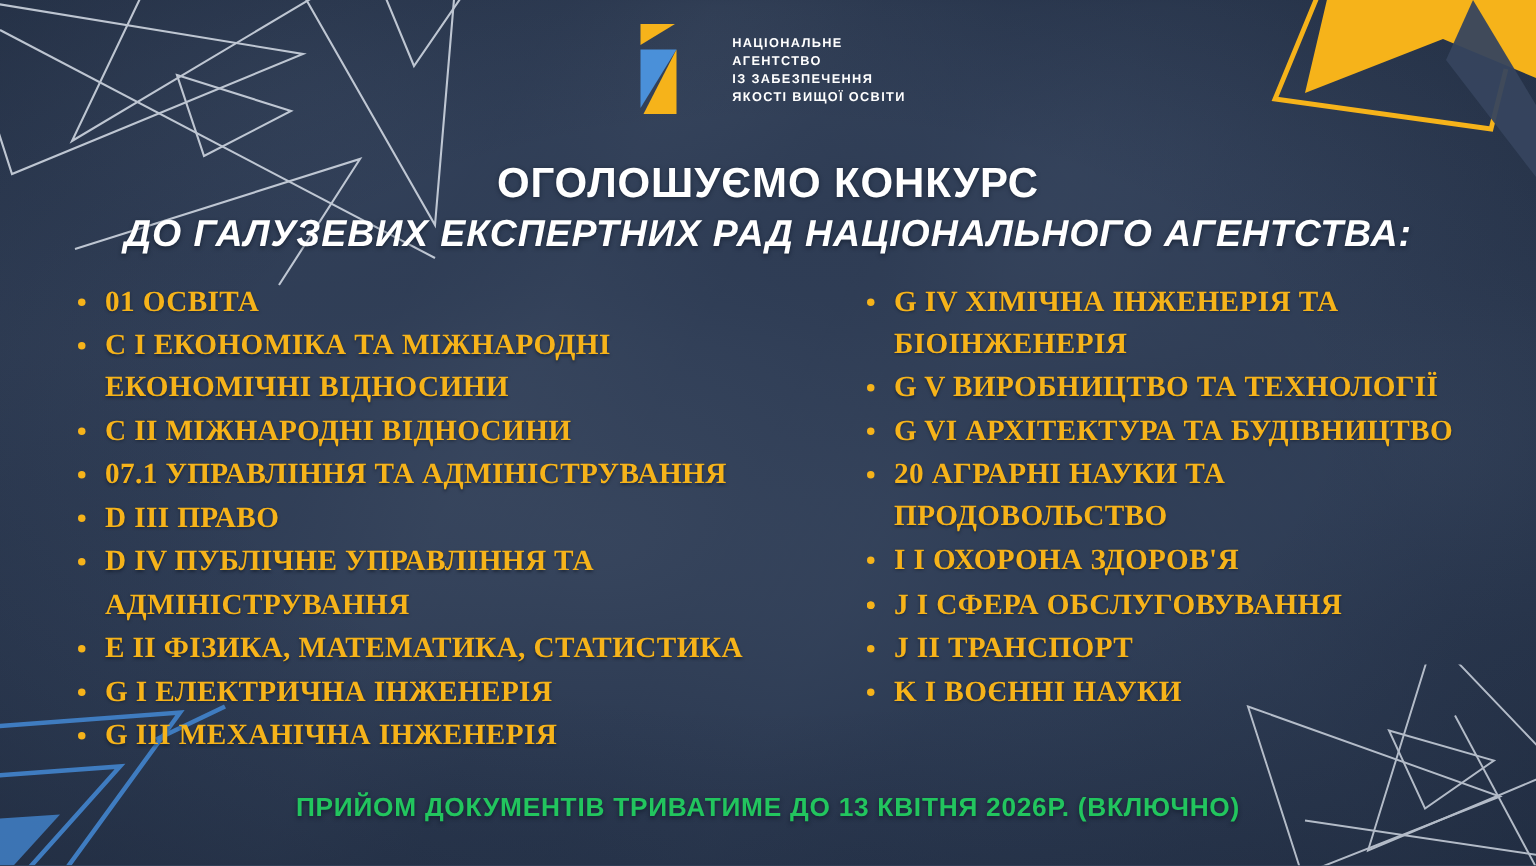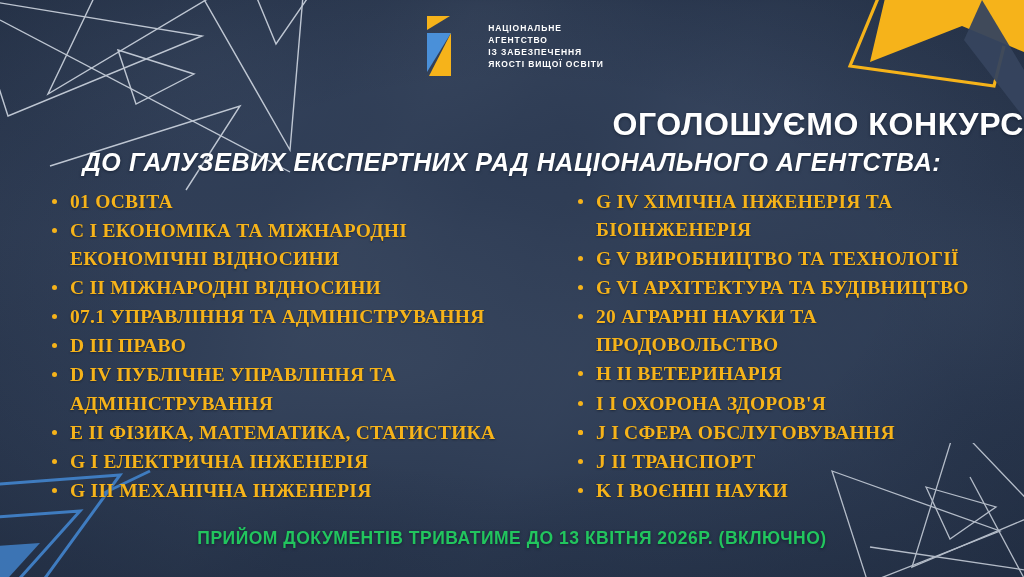--- a/index.html
+++ b/index.html
@@ -97,21 +97,21 @@
     text-align: center;
     color: #ffffff;
   }
   .headline-line {
     font-weight: 700;
     letter-spacing: 0.6px;
     text-transform: uppercase;
     line-height: 1.30;
     text-shadow: 0 1px 3px rgba(10,18,32,0.55);
   }
-  .headline-line.l1 { font-size: 32px; text-align: right; }
+  .headline-line.l1 { font-size: 28px; }
   .headline-line.l2 { font-size: 25px; font-style: italic; }
 
   
   .columns {
     position: absolute;
     top: 188px;
     left: 48px;
     right: 22px;
     display: flex;
     gap: 10px;
@@ -247,21 +247,20 @@
         <li><span class="bullet"></span><span>G I ЕЛЕКТРИЧНА ІНЖЕНЕРІЯ</span></li>
         <li><span class="bullet"></span><span>G III МЕХАНІЧНА ІНЖЕНЕРІЯ</span></li>
       </ul>
     </div>
     <div class="col-right">
       <ul class="list">
         <li><span class="bullet"></span><span>G IV ХІМІЧНА ІНЖЕНЕРІЯ ТА БІОІНЖЕНЕРІЯ</span></li>
         <li><span class="bullet"></span><span>G V ВИРОБНИЦТВО ТА ТЕХНОЛОГІЇ</span></li>
         <li><span class="bullet"></span><span>G VI АРХІТЕКТУРА ТА БУДІВНИЦТВО</span></li>
         <li><span class="bullet"></span><span>20 АГРАРНІ НАУКИ ТА ПРОДОВОЛЬСТВО</span></li>
-        <li><span class="bullet"></span><span>H II ВЕТЕРИНАРІЯ</span></li>
         <li><span class="bullet"></span><span>I I ОХОРОНА ЗДОРОВ'Я</span></li>
         <li><span class="bullet"></span></li>
         <li><span class="bullet"></span><span>J I СФЕРА ОБСЛУГОВУВАННЯ</span></li>
         <li><span class="bullet"></span><span>J II ТРАНСПОРТ</span></li>
         <li><span class="bullet"></span><span>K I ВОЄННІ НАУКИ</span></li>
       </ul>
     </div>
   </div>
 
   <div class="footer">

